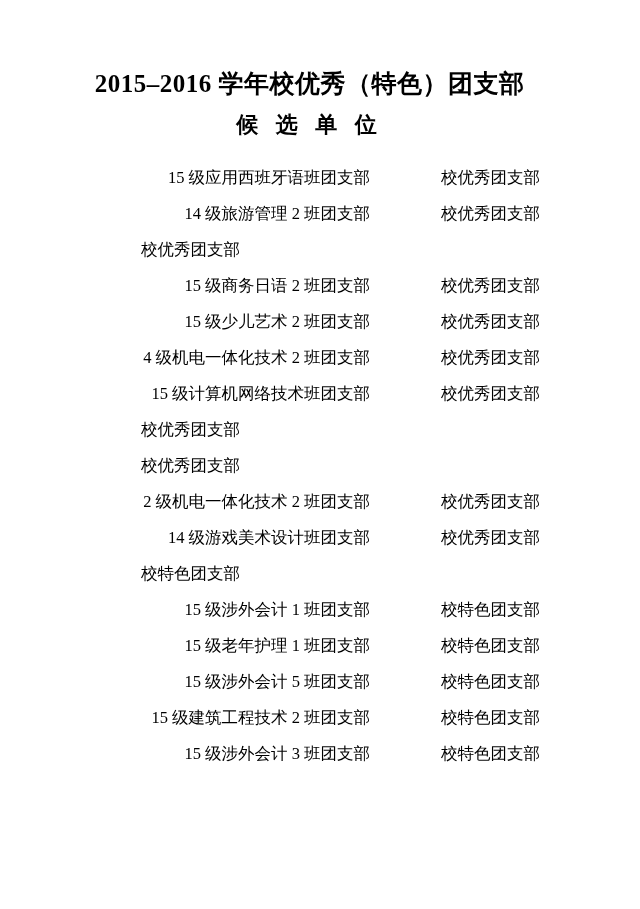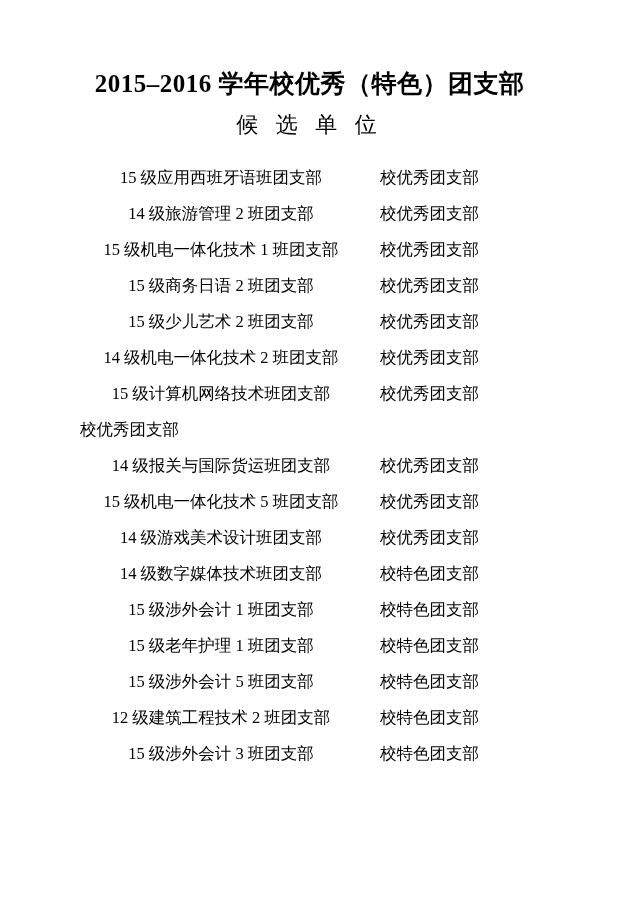--- a/index.html
+++ b/index.html
@@ -27,45 +27,45 @@
   }
   .title-line1 {
     font-size: 25px;
     font-weight: bold;
     letter-spacing: 0.5px;
     line-height: 1.45;
     white-space: nowrap;
   }
   .title-line2 {
     font-size: 22px;
-    font-weight: normal;
+    font-weight: bold;
     letter-spacing: 6px;
     line-height: 1.9;
     margin-top: 2px;
     white-space: nowrap;
     text-align: center;
   }
   .rows {
     margin-top: 14px;
   }
   .row {
     display: flex;
     align-items: baseline;
     font-size: 16.5px;
     line-height: 2.18;
     white-space: nowrap;
   }
   .cell-unit {
     width: 298px;
-    text-align: center;
+    text-align: right;
     padding-right: 2px;
   }
   .cell-award {
     width: 160px;
-    text-align: left;
+    text-align: right;
     padding-left: 8px;
   }
 </style>
 </head>
 <body>
 
 <div class="page">
 
   <div class="title-block">
     <div class="title-line1">2015–2016 学年校优秀（特色）团支部</div>
@@ -75,72 +75,69 @@
   <div class="rows">
       <div class="row">
         <div class="cell-unit">15 级应用西班牙语班团支部</div>
         <div class="cell-award">校优秀团支部</div>
       </div>
       <div class="row">
         <div class="cell-unit">14 级旅游管理 2 班团支部</div>
         <div class="cell-award">校优秀团支部</div>
       </div>
       <div class="row">
-        <div class="cell-unit">15 级机电一体化技术 1 班团支部</div>
         <div class="cell-award">校优秀团支部</div>
       </div>
       <div class="row">
         <div class="cell-unit">15 级商务日语 2 班团支部</div>
         <div class="cell-award">校优秀团支部</div>
       </div>
       <div class="row">
         <div class="cell-unit">15 级少儿艺术 2 班团支部</div>
         <div class="cell-award">校优秀团支部</div>
       </div>
       <div class="row">
-        <div class="cell-unit">14 级机电一体化技术 2 班团支部</div>
+        <div class="cell-unit">4 级机电一体化技术 2 班团支部</div>
         <div class="cell-award">校优秀团支部</div>
       </div>
       <div class="row">
         <div class="cell-unit">15 级计算机网络技术班团支部</div>
         <div class="cell-award">校优秀团支部</div>
       </div>
       <div class="row">
         <div class="cell-award">校优秀团支部</div>
       </div>
       <div class="row">
-        <div class="cell-unit">14 级报关与国际货运班团支部</div>
         <div class="cell-award">校优秀团支部</div>
       </div>
       <div class="row">
-        <div class="cell-unit">15 级机电一体化技术 5 班团支部</div>
+        <div class="cell-unit">2 级机电一体化技术 2 班团支部</div>
         <div class="cell-award">校优秀团支部</div>
       </div>
       <div class="row">
         <div class="cell-unit">14 级游戏美术设计班团支部</div>
         <div class="cell-award">校优秀团支部</div>
       </div>
       <div class="row">
-        <div class="cell-unit">14 级数字媒体技术班团支部</div>
         <div class="cell-award">校特色团支部</div>
       </div>
       <div class="row">
         <div class="cell-unit">15 级涉外会计 1 班团支部</div>
         <div class="cell-award">校特色团支部</div>
       </div>
       <div class="row">
         <div class="cell-unit">15 级老年护理 1 班团支部</div>
         <div class="cell-award">校特色团支部</div>
       </div>
       <div class="row">
         <div class="cell-unit">15 级涉外会计 5 班团支部</div>
         <div class="cell-award">校特色团支部</div>
       </div>
       <div class="row">
-        <div class="cell-unit">12 级建筑工程技术 2 班团支部</div>
+        <div class="cell-unit">15 级建筑工程技术 2 班团支部</div>
         <div class="cell-award">校特色团支部</div>
       </div>
       <div class="row">
         <div class="cell-unit">15 级涉外会计 3 班团支部</div>
         <div class="cell-award">校特色团支部</div>
       </div>
     </div>
 
 </div>
 

